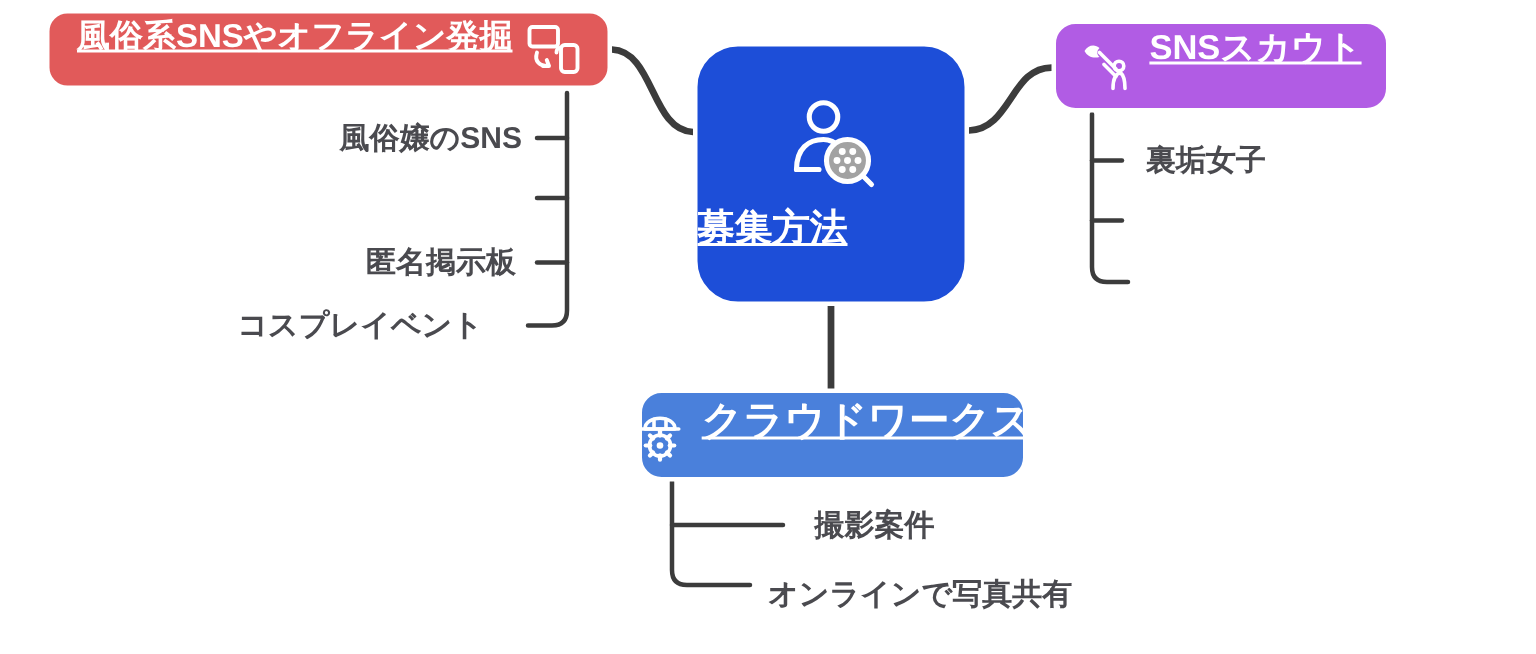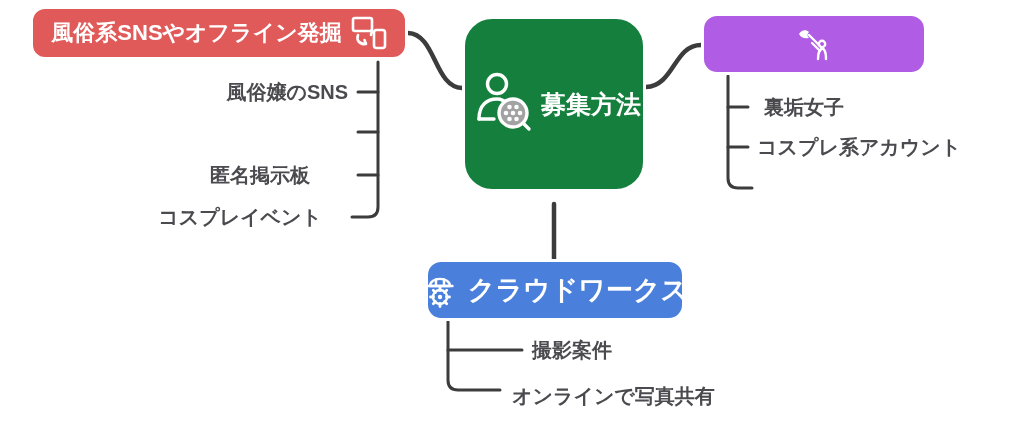--- a/index.html
+++ b/index.html
@@ -4,46 +4,46 @@
 <style>
   html,body{margin:0;padding:0;background:#ffffff;}
   .canvas{
     position:relative;width:1024px;height:436px;background:#ffffff;overflow:hidden;
     font-family:"Liberation Sans","DejaVu Sans",sans-serif;
   }
   .edges{position:absolute;left:0;top:0;width:1024px;height:436px;}
 
   .node{
     position:absolute;box-sizing:border-box;border:3px solid #ffffff;
-    display:flex;align-items:center;justify-content:center;
-    color:#ffffff;font-weight:bold;
+    display:flex;justify-content:center;
+    color:#ffffff;font-weight:bold;text-decoration:underline;
   }
   .node .lbl{white-space:nowrap;}
   .node-left{left:30px;top:6px;width:378px;height:54px;border-radius:15px;background:#E15A5A;font-size:22px;gap:9px;}
   .node-right{left:701px;top:13px;width:226px;height:62px;border-radius:16px;background:#B15CE4;font-size:23px;gap:10px;}
   .node-bottom{left:425px;top:259px;width:260px;height:62px;border-radius:16px;background:#4A80DB;font-size:27px;gap:10px;}
   .node-center{
-    left:462px;top:16px;width:184px;height:176px;border-radius:30px;background:#15803d;
-    flex-direction:row;gap:4px;font-size:25px;
+    left:462px;top:28px;width:184px;height:176px;border-radius:30px;background:#1d4ed8;
+    flex-direction:column;gap:4px;font-size:25px;
   }
   .icon{display:flex;align-items:center;justify-content:center;}
 
   .item{
     position:absolute;transform:translateY(-50%);
     color:#4A4A4F;font-weight:bold;font-size:20px;white-space:nowrap;
   }
   .item-r{text-align:right;}
   .li0{right:676px;top:92px;margin-left:16px;}
   .li1{right:676px;top:132px;}
-  .li2{right:714px;top:175px;}
+  .li2{right:680px;top:175px;}
   .li3{right:702px;top:217px;}
   .ri0{left:764px;top:107px;}
   .ri1{left:757px;top:147px;}
   .ri2{left:757px;top:188px;}
-  .bi0{left:532px;top:350px;}
+  .bi0{left:543px;top:350px;}
   .bi1{left:512px;top:396px;}
 </style>
 </head>
 <body>
 
 <div class="canvas">
 
   <svg class="edges" viewBox="0 0 1024 436" xmlns="http://www.w3.org/2000/svg">
     <g stroke="#3C3C3C" fill="none" stroke-linecap="round" stroke-linejoin="round">
 
@@ -102,20 +102,21 @@
     <span class="icon">
       <svg width="36" height="36" viewBox="0 0 36 36" fill="none" stroke="#ffffff" stroke-width="2.4" stroke-linecap="round" stroke-linejoin="round">
         <path d="M3 8 C 5 4, 10 3, 13 6 C 11 8, 11 10, 13 12 C 9 13, 5 12, 3 8 Z" fill="#ffffff" stroke="none"></path>
         <path d="M13 9 L 24 20"></path>
         <circle cx="26" cy="18" r="3.2"></circle>
         <path d="M22 33 C 22 26, 24 23, 27 22.5"></path>
         <path d="M30 33 C 30 27, 29 24, 27 22.5"></path>
         <path d="M24 25 L 16 17"></path>
       </svg>
     </span>
+    <span class="lbl">SNSスカウト</span>
   </div>
 
   <div class="node node-bottom">
     <span class="icon">
       <svg width="36" height="38" viewBox="0 0 36 38" fill="none" stroke="#ffffff" stroke-width="2.4" stroke-linecap="round" stroke-linejoin="round">
         <circle cx="18" cy="26" r="7"></circle>
         <g stroke-width="2.8">
           <path d="M18 16.5 V 19.5"></path>
             <path d="M18 32.5 V 35.5"></path>
           <path d="M8.5 26 H 11.5"></path>
@@ -133,18 +134,17 @@
       </svg>
     </span>
     <span class="lbl">クラウドワークス</span>
   </div>
 
   <div class="item item-r li0">風俗嬢のSNS</div>
   <div class="item item-r li2">匿名掲示板</div>
   <div class="item item-r li3">コスプレイベント</div>
 
   <div class="item ri0">裏垢女子</div>
-  <div class="item ri1">コスプレ系アカウント</div>
 
   <div class="item bi0">撮影案件</div>
   <div class="item bi1">オンラインで写真共有</div>
 
 </div>
 
 </body></html>

